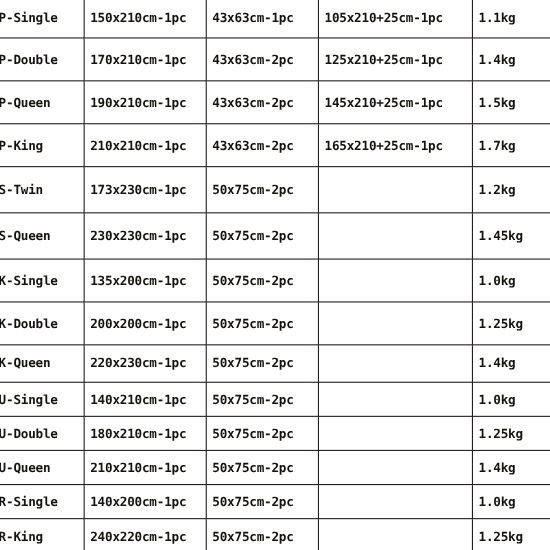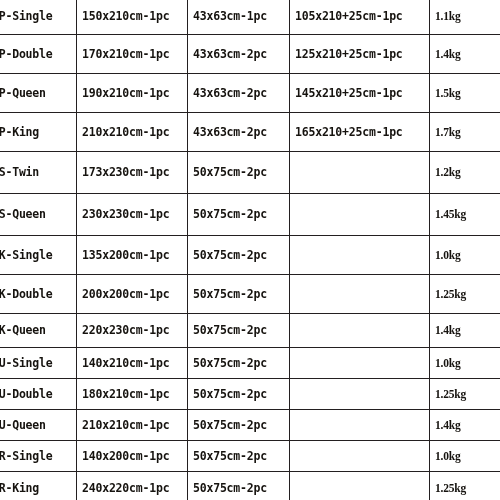--- a/index.html
+++ b/index.html
@@ -48,21 +48,21 @@
     font-stretch: condensed;
   }
   
   col.c-region { width: 90px; }
   col.c-duvet  { width: 111px; }
   col.c-pillow { width: 102px; }
   col.c-sheet  { width: 140px; }
   col.c-weight { width: 71px; }
 
   td.cell-region { padding-left: 3px; }
-  td.cell-weight { letter-spacing: 0.2px; font-family: Liberation Serif, serif; }
+  td.cell-weight { letter-spacing: 0.2px; }
   td.cell-empty  { }
 
   
   tr[data-row="0"]  td { height: 35px; }
   tr[data-row="1"]  td { height: 38px; }
   tr[data-row="2"]  td { height: 38px; }
   tr[data-row="3"]  td { height: 38px; }
   tr[data-row="4"]  td { height: 41px; }
   tr[data-row="5"]  td { height: 41px; }
   tr[data-row="6"]  td { height: 38px; }

